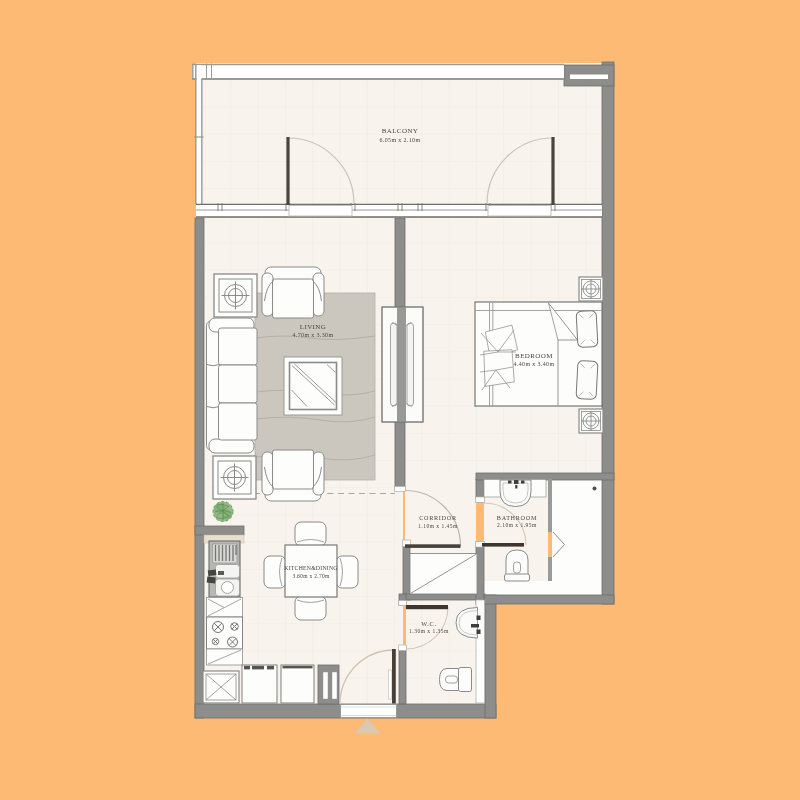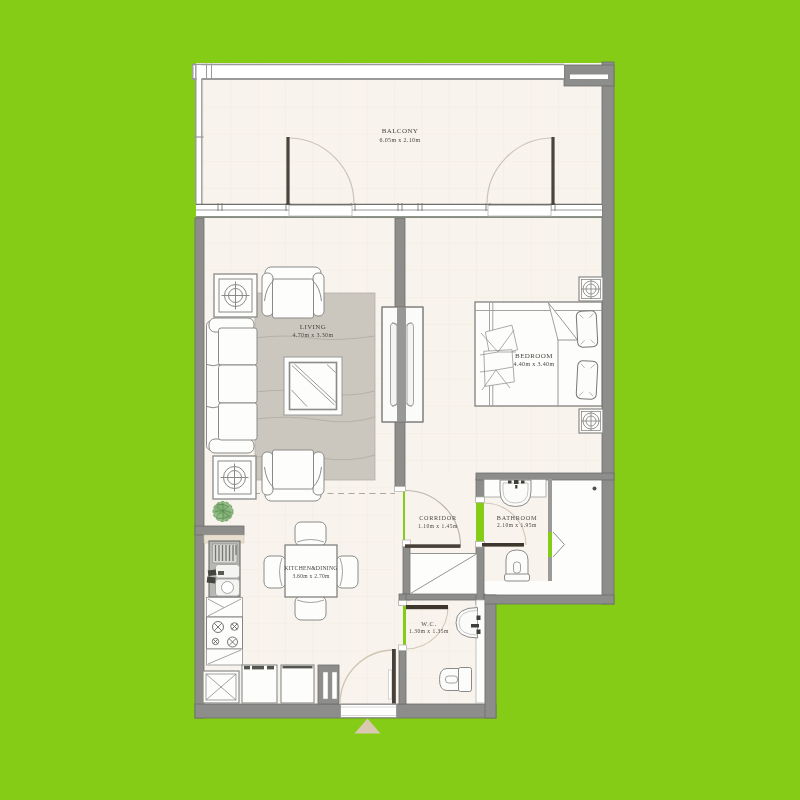--- a/index.html
+++ b/index.html
@@ -1,16 +1,16 @@
 <!DOCTYPE html>
 <html><head>
 <meta charset="utf-8">
 <style>
   html,body{margin:0;padding:0;background:#ffffff;}
-  .wrap{width:800px;height:800px;position:relative;background:#84cc16;}
+  .wrap{width:800px;height:800px;position:relative;background:#fdba74;}
   text{font-family:"Liberation Serif", serif;fill:#4b4741;}
 </style>
 </head>
 <body>
 <div class="wrap">
 <svg width="800" height="800" viewBox="0 0 800 800">
 <defs>
 <pattern id="grid" width="27.3" height="27.2" patternUnits="userSpaceOnUse" x="204" y="216.3">
   <path d="M27.3 0 L27.3 27.2 M0 27.2 L27.3 27.2" stroke="#eadfce" stroke-width="1" fill="none" opacity="0.55"></path>
 </pattern>

